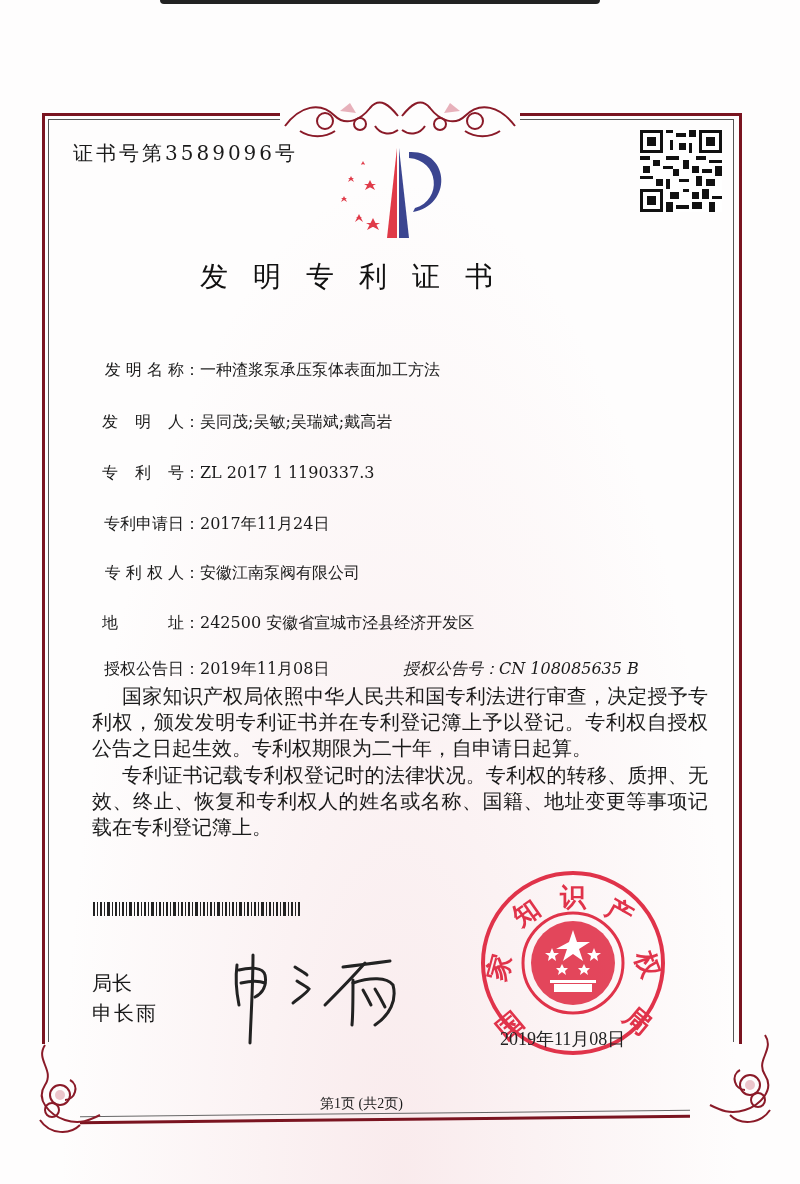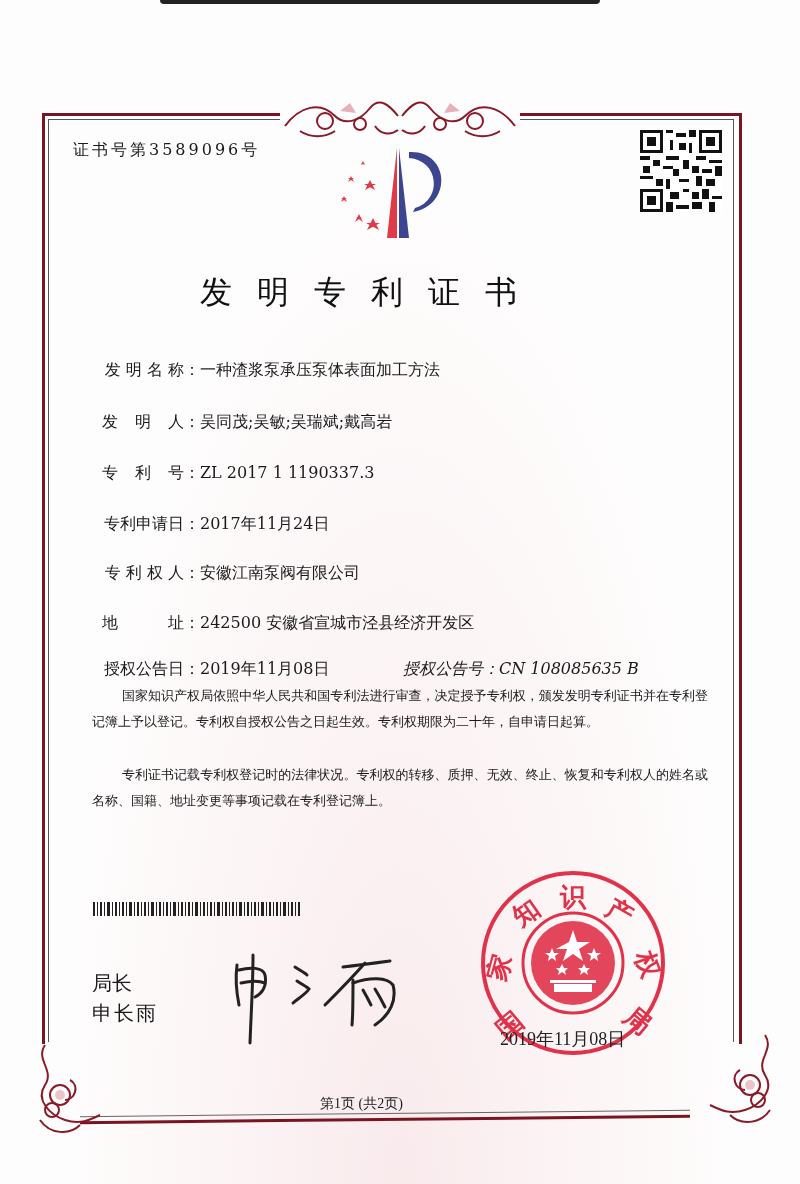--- a/index.html
+++ b/index.html
@@ -36,46 +36,46 @@
       position:absolute; left:80px; top:1113px; width:610px; height:1px;
       background:#666; transform:rotate(-0.6deg);
     }
     .ornament-top {
       position:absolute; left:280px; top:86px; width:240px; height:60px;
     }
     .ornament-corner-left { position:absolute; left:30px; top:1040px; width:100px; height:100px; }
     .ornament-corner-right { position:absolute; left:680px; top:1030px; width:100px; height:100px; }
 
     .cert-no {
-      position:absolute; left:73px; top:140px; font-size:16px; letter-spacing:3px;
+      position:absolute; left:73px; top:140px; font-size:20px; letter-spacing:3px;
     }
     .logo { position:absolute; left:335px; top:130px; width:130px; height:110px; }
     .qr { position:absolute; left:640px; top:130px; width:82px; height:82px; }
 
     .title {
-      position:absolute; left:200px; top:271px; font-size:32px;
+      position:absolute; left:200px; top:258px; font-size:28px;
       font-family:"DejaVu Sans","Liberation Sans",sans-serif;
       letter-spacing:25px; font-weight:normal; color:#111;
     }
 
     .field { position:absolute; left:92px; font-size:16px; white-space:nowrap; }
     .field .label { display:inline-block; width:108px; letter-spacing:0;text-align:right; }
     .field .value { display:inline-block; }
     .f1 { top:360px; }
     .f2 { top:412px; }
     .f3 { top:463px; }
     .f4 { top:514px; }
     .f5 { top:563px; }
     .f6 { top:613px; }
     .f7 { top:659px; }
     .f8 { position:absolute; left:403px; top:659px; font-size:16px; white-space:nowrap;font-style:italic; }
     .spread { display:inline-flex; justify-content:space-between; width:98px; }
 
     .para {
-      position:absolute; left:92px; width:616px; font-size:13px; line-height:26px;
+      position:absolute; left:92px; width:616px; font-size:20px; line-height:26px;
       font-family:"DejaVu Serif","Liberation Serif",serif; text-align:justify;
     }
     .para1 { top:683px; text-indent:30px; }
     .para2 { top:762px; text-indent:30px; }
 
     .barcode { position:absolute; left:93px; top:902px; width:210px; height:14px; }
     .director-title {
       position:absolute; left:92px; top:970px; font-size:20px;
       font-family:"DejaVu Sans","Liberation Sans",sans-serif;
     }

